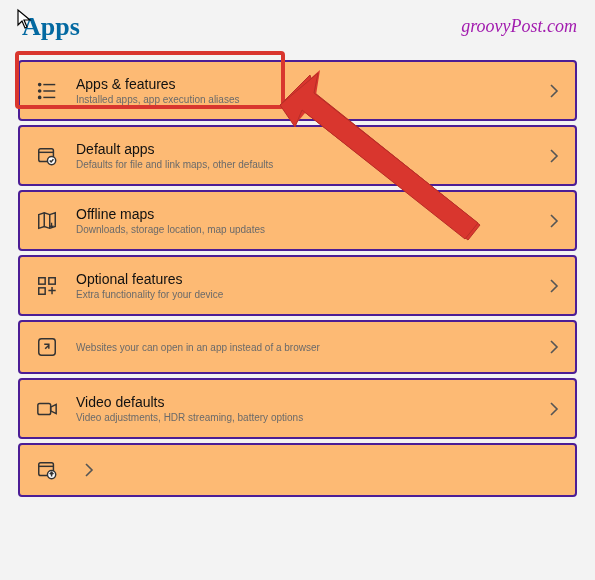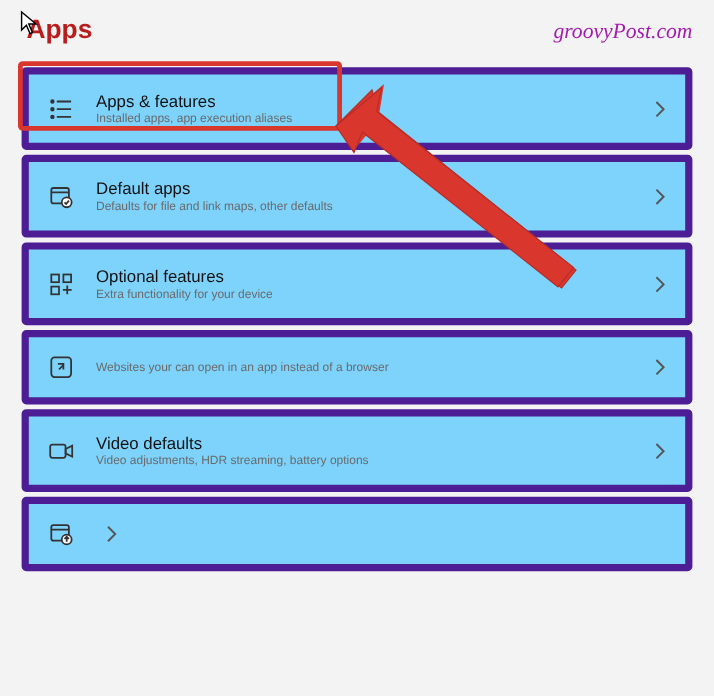--- a/index.html
+++ b/index.html
@@ -12,43 +12,44 @@
       position: relative;
     }
     .header {
       display: flex;
       justify-content: space-between;
       align-items: flex-start;
       margin-bottom: 18px;
       position: relative;
     }
     .title {
-      font-size: 22px;
+      font-size: 26px;
       font-weight: 600;
-      color: #b91c1c;
+      color: #0369a1;
       margin-left: 4px;
+      font-family: Liberation Serif, serif;
     }
     .watermark {
       font-family: Georgia, serif;
       font-style: italic;
       color: #a21caf;
       font-size: 18px;
       margin-top: 4px;
     }
     .cursor-overlay {
       position: absolute;
       left: -2px;
       top: -4px;
       pointer-events: none;
       z-index: 5;
     }
     .list { display: flex; flex-direction: column; gap: 4px; }
     .item {
-      background: #7dd3fc;
-      border: 6px solid #4c1d95;
+      background: #fdba74;
+      border: 2px solid #4c1d95;
       border-radius: 4px;
       display: flex;
       align-items: center;
       padding: 14px 16px;
       cursor: pointer;
       position: relative;
     }
     .item-icon {
       width: 22px;
       height: 22px;
@@ -121,20 +122,35 @@
     </svg>
     <div class="item-text">
       <div class="item-title">Default apps</div>
       <div class="item-sub">Defaults for file and link maps, other defaults</div>
     </div>
     <svg class="chevron" width="10" height="14" viewBox="0 0 8 14" fill="none" stroke="currentColor" stroke-width="1.6">
         <path d="M1 1 L7 7 L1 13"></path>
       </svg>
   </div>
 
+  <div class="item">
+    <svg class="item-icon" viewBox="0 0 24 24" fill="none" stroke="currentColor" stroke-width="1.6">
+      <path d="M3 5 L9 3 L15 5 L21 3 L21 18 L15 20 L9 18 L3 20 Z"></path>
+        <line x1="9" y1="3" x2="9" y2="18"></line>
+        <line x1="15" y1="5" x2="15" y2="20"></line>
+      <path d="M17 14 v5 M15 17 l2 2 l2-2" stroke-width="1.4"></path>
+    </svg>
+    <div class="item-text">
+      <div class="item-title">Offline maps</div>
+      <div class="item-sub">Downloads, storage location, map updates</div>
+    </div>
+    <svg class="chevron" width="10" height="14" viewBox="0 0 8 14" fill="none" stroke="currentColor" stroke-width="1.6">
+        <path d="M1 1 L7 7 L1 13"></path>
+      </svg>
+  </div>
 
   <div class="item">
     <svg class="item-icon" viewBox="0 0 24 24" fill="none" stroke="currentColor" stroke-width="1.6">
       <rect x="3" y="3" width="7" height="7"></rect>
         <rect x="14" y="3" width="7" height="7"></rect>
       <rect x="3" y="14" width="7" height="7"></rect>
         <path d="M17.5 13 v8 M13.5 17 h8"></path>
     </svg>
     <div class="item-text">
       <div class="item-title">Optional features</div>

